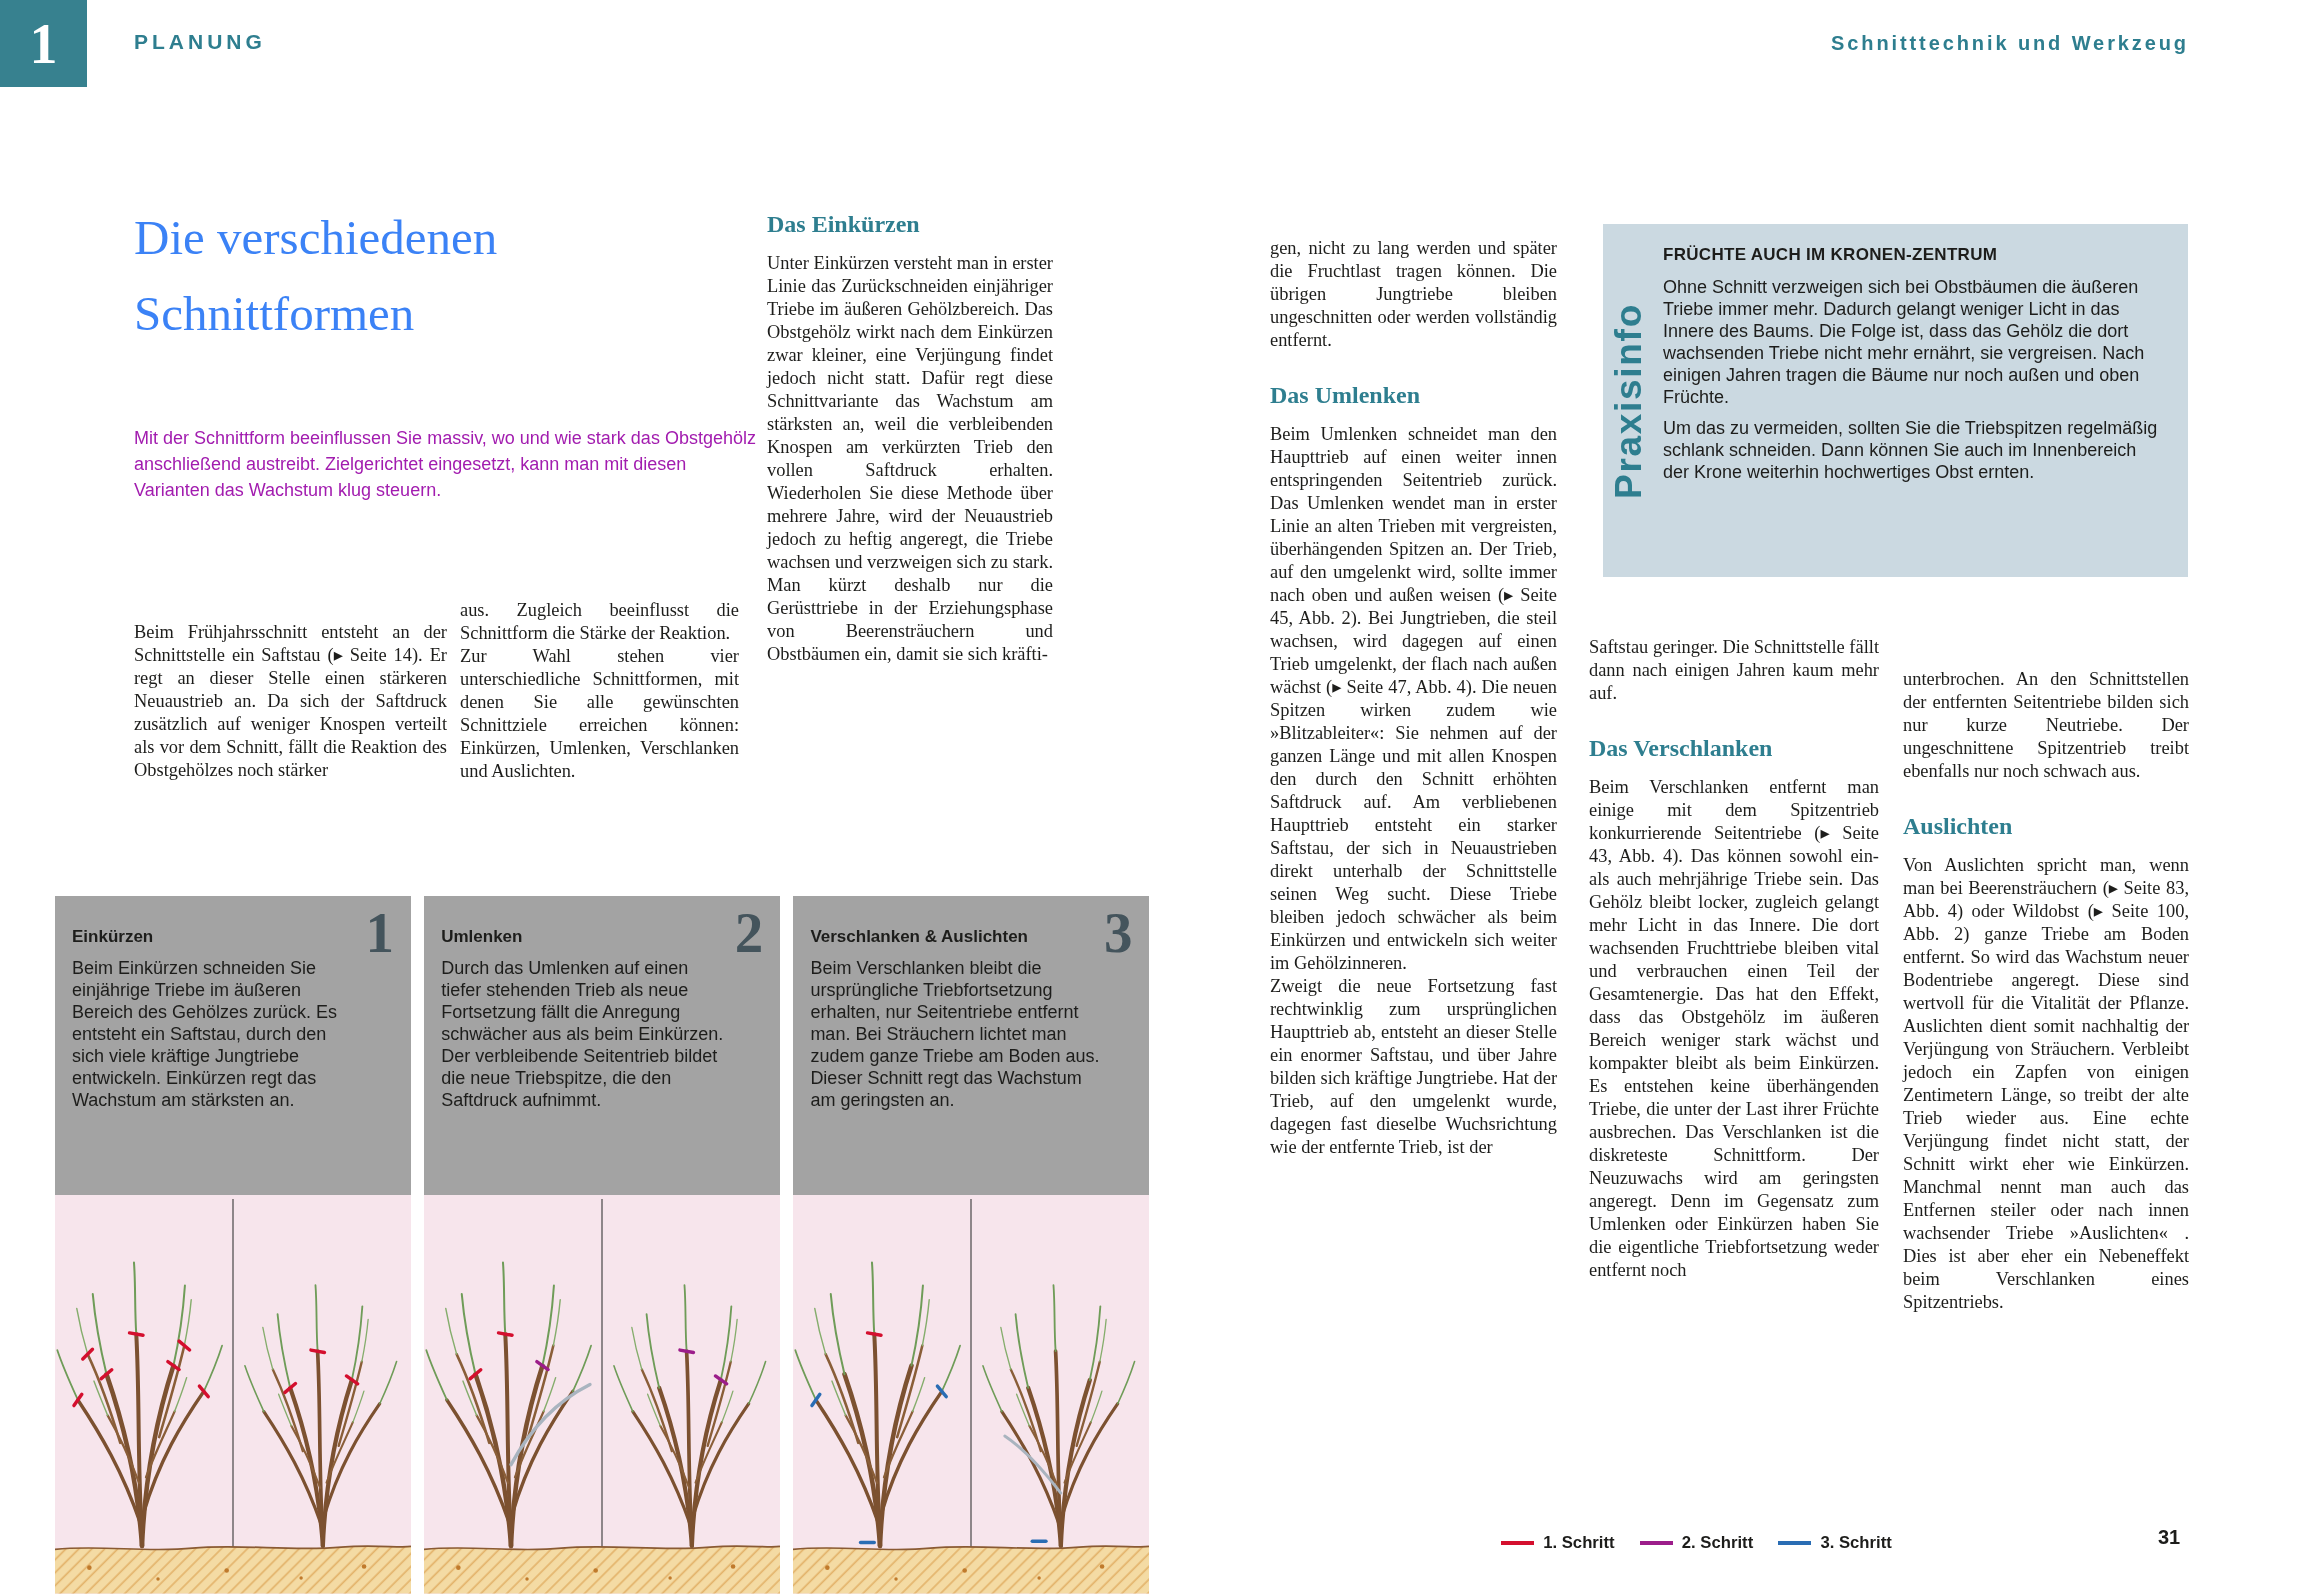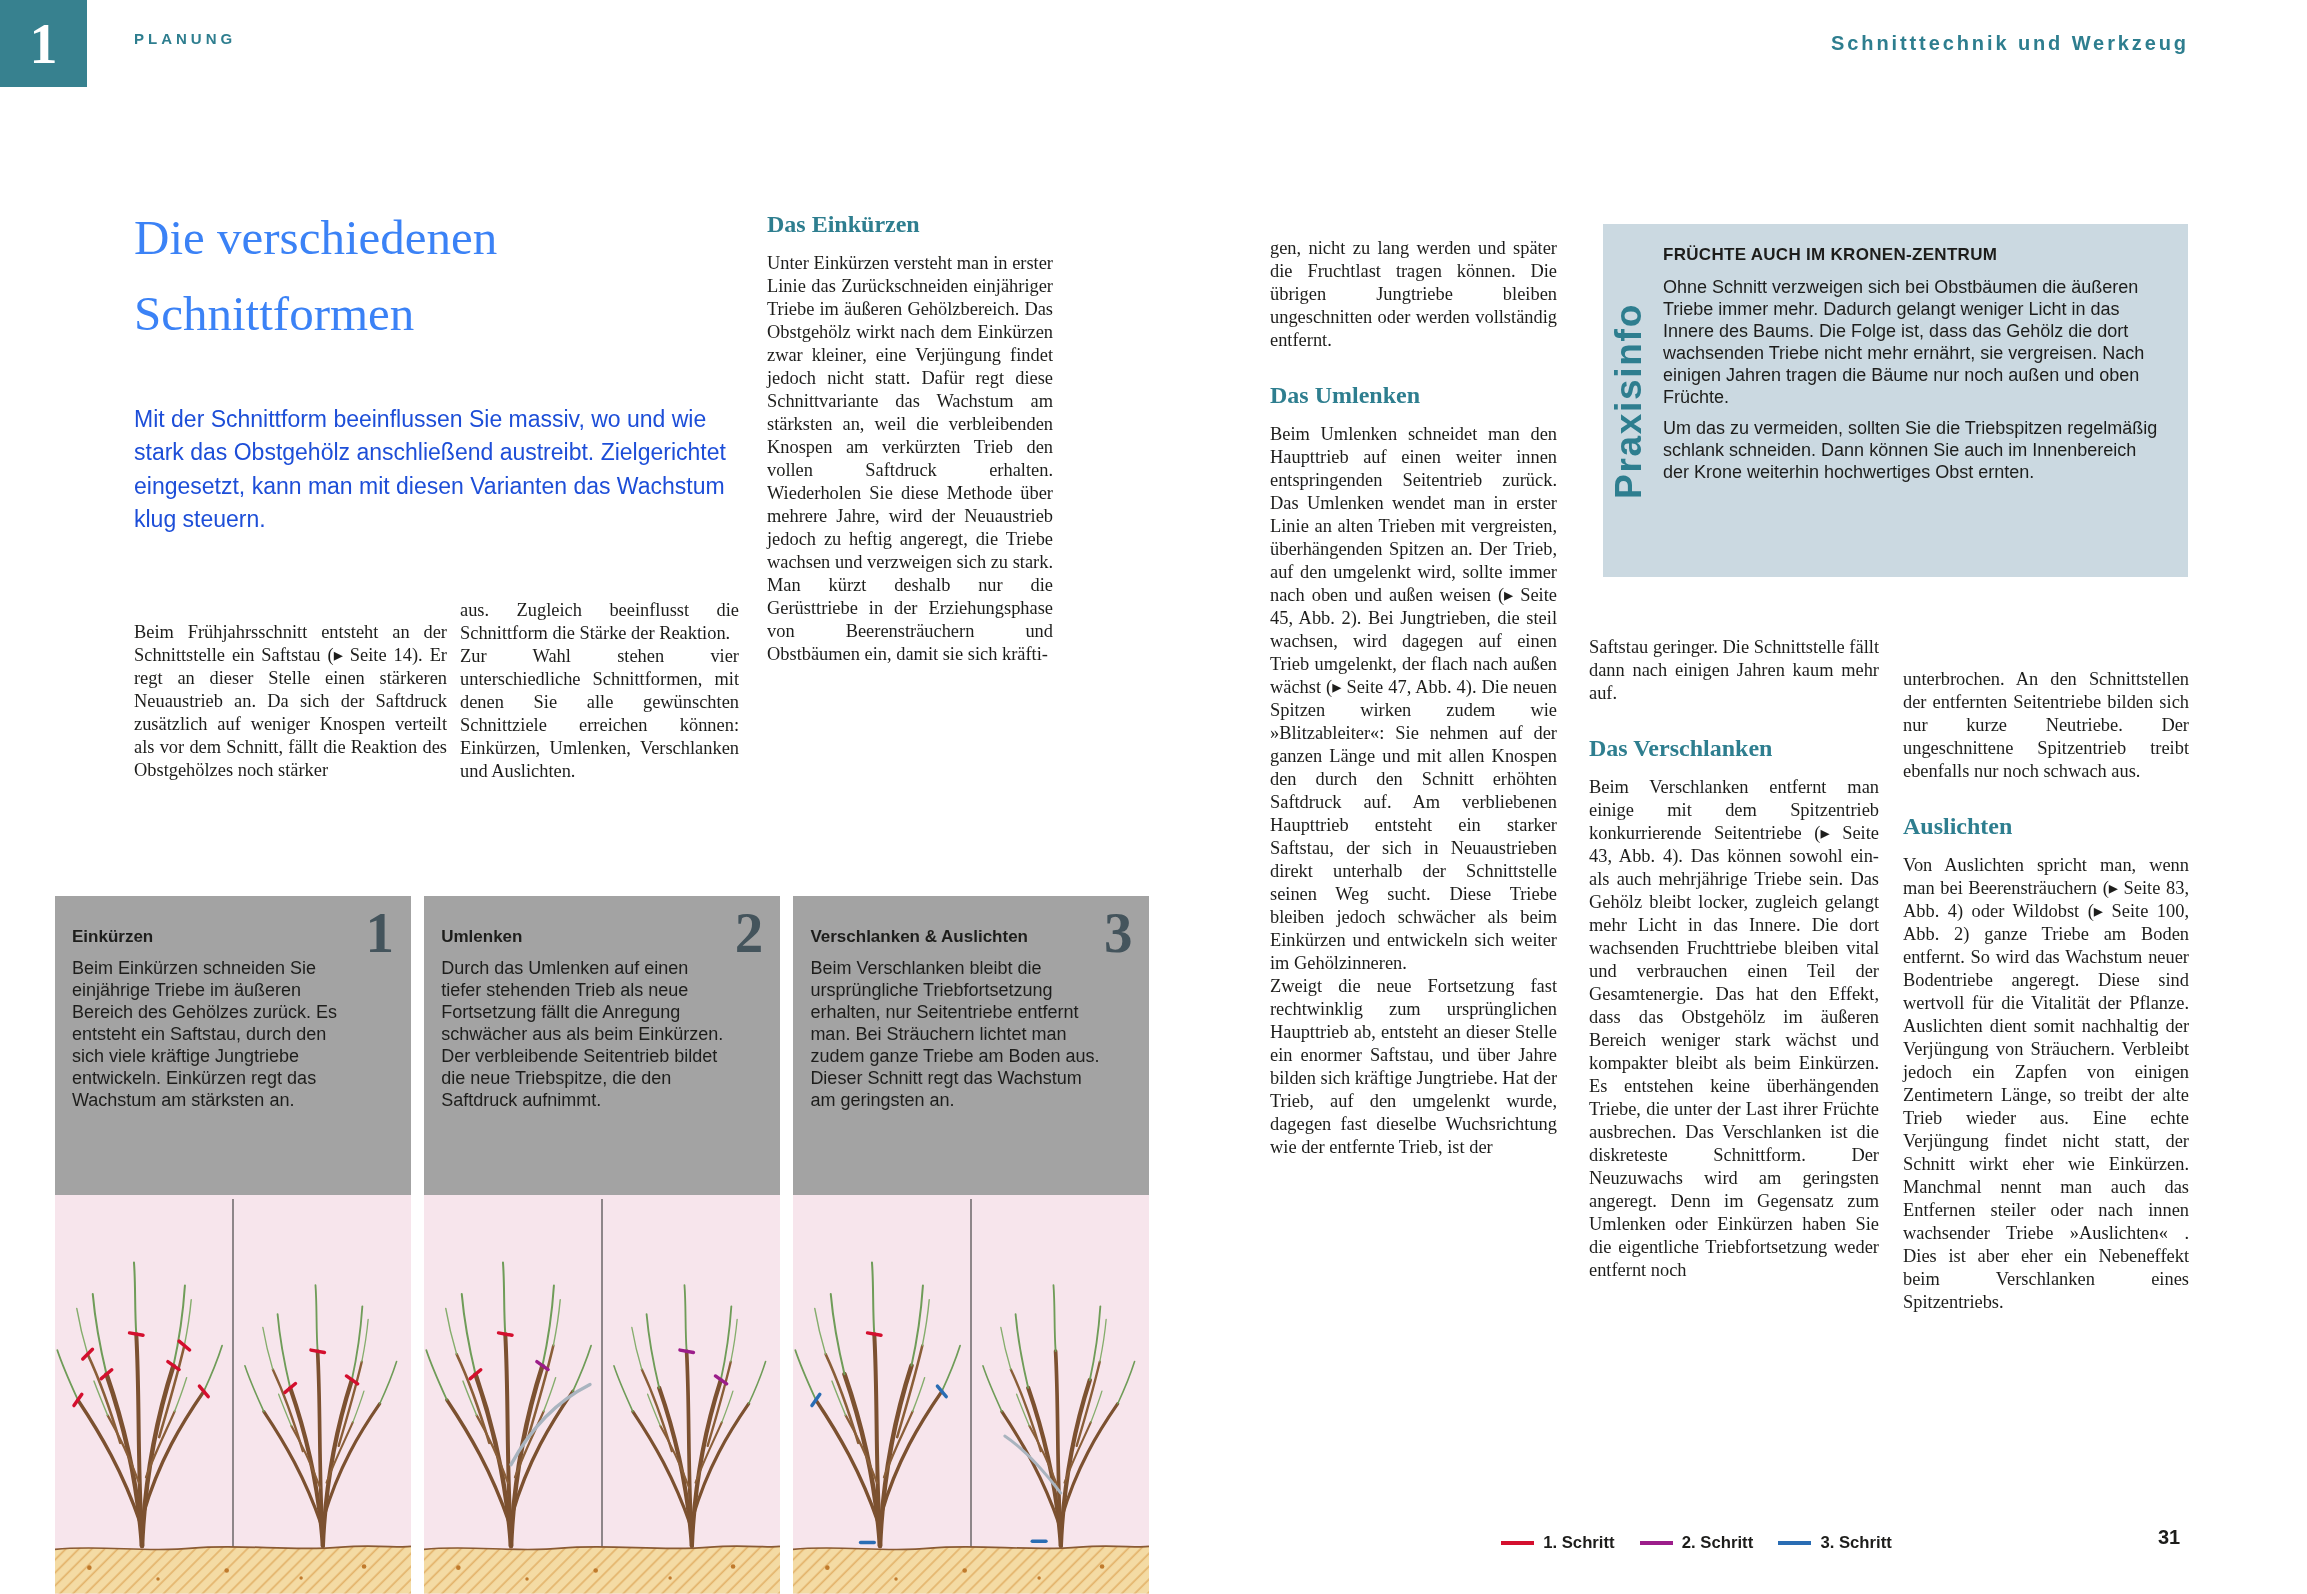--- a/index.html
+++ b/index.html
@@ -8,35 +8,35 @@
     font-family:"Liberation Serif",serif;color:#1d1d1b;overflow:hidden;
   }
   
   .chapter-tab{
     position:absolute;left:0;top:0;width:87px;height:87px;background:#37818f;
     color:#fff;display:flex;align-items:center;justify-content:center;
     font-family:"Liberation Serif",serif;font-weight:bold;font-size:56px;
   }
   .kicker{
     position:absolute;top:30px;font-family:"Liberation Sans",sans-serif;
-    font-weight:bold;color:#2e7e8f;font-size:15px;letter-spacing:4px;
+    font-weight:bold;color:#2e7e8f;font-size:21px;letter-spacing:4px;
   }
   .kicker.left{left:134px;}
   .kicker.right{right:118px;top:32px;font-size:20px;letter-spacing:2.9px;}
 
   
   .article-title{
     position:absolute;left:134px;top:200px;width:632px;
     font-family:"Liberation Serif",serif;font-weight:normal;color:#3b82f6;
     font-size:49px;line-height:1.55;
   }
   .intro{
-    position:absolute;left:134px;top:403px;width:623px;
-    font-family:"Liberation Sans",sans-serif;font-size:23px;line-height:1.45;
-    color:#1d4ed8;
+    position:absolute;left:134px;top:425px;width:623px;
+    font-family:"Liberation Sans",sans-serif;font-size:18px;line-height:1.45;
+    color:#a21caf;
   }
 
   
   .body-col{
     position:absolute;font-size:18.4px;line-height:23px;text-align:justify;
     hyphens:auto;
   }
   .body-col p{margin:0;white-space:pre-line;}
   .section-heading{
     font-family:"Liberation Serif",serif;font-weight:bold;font-size:24px;

